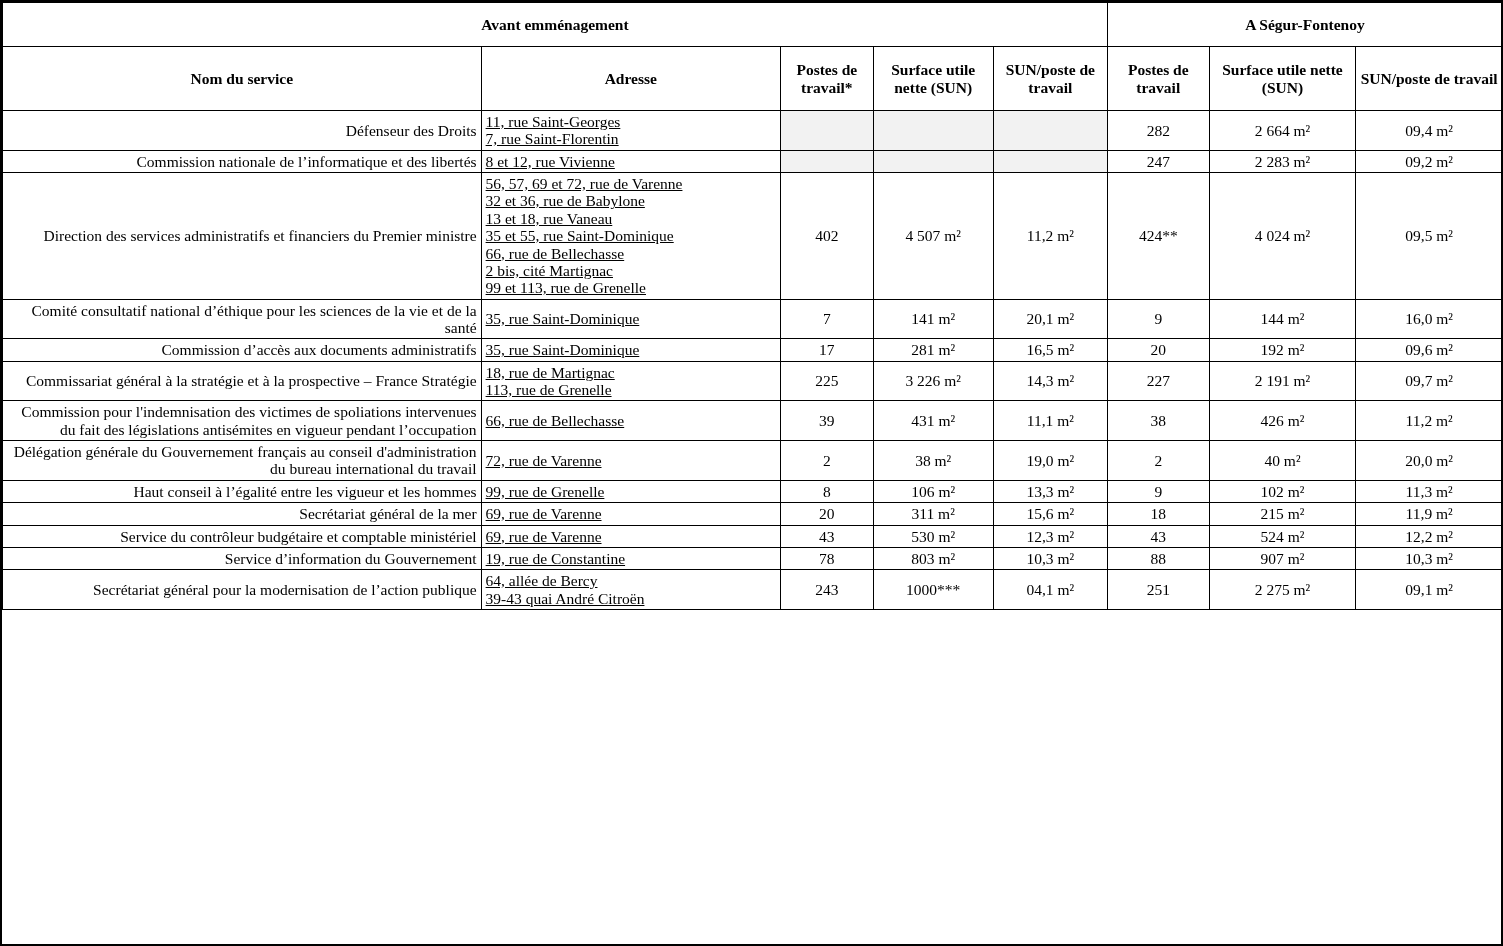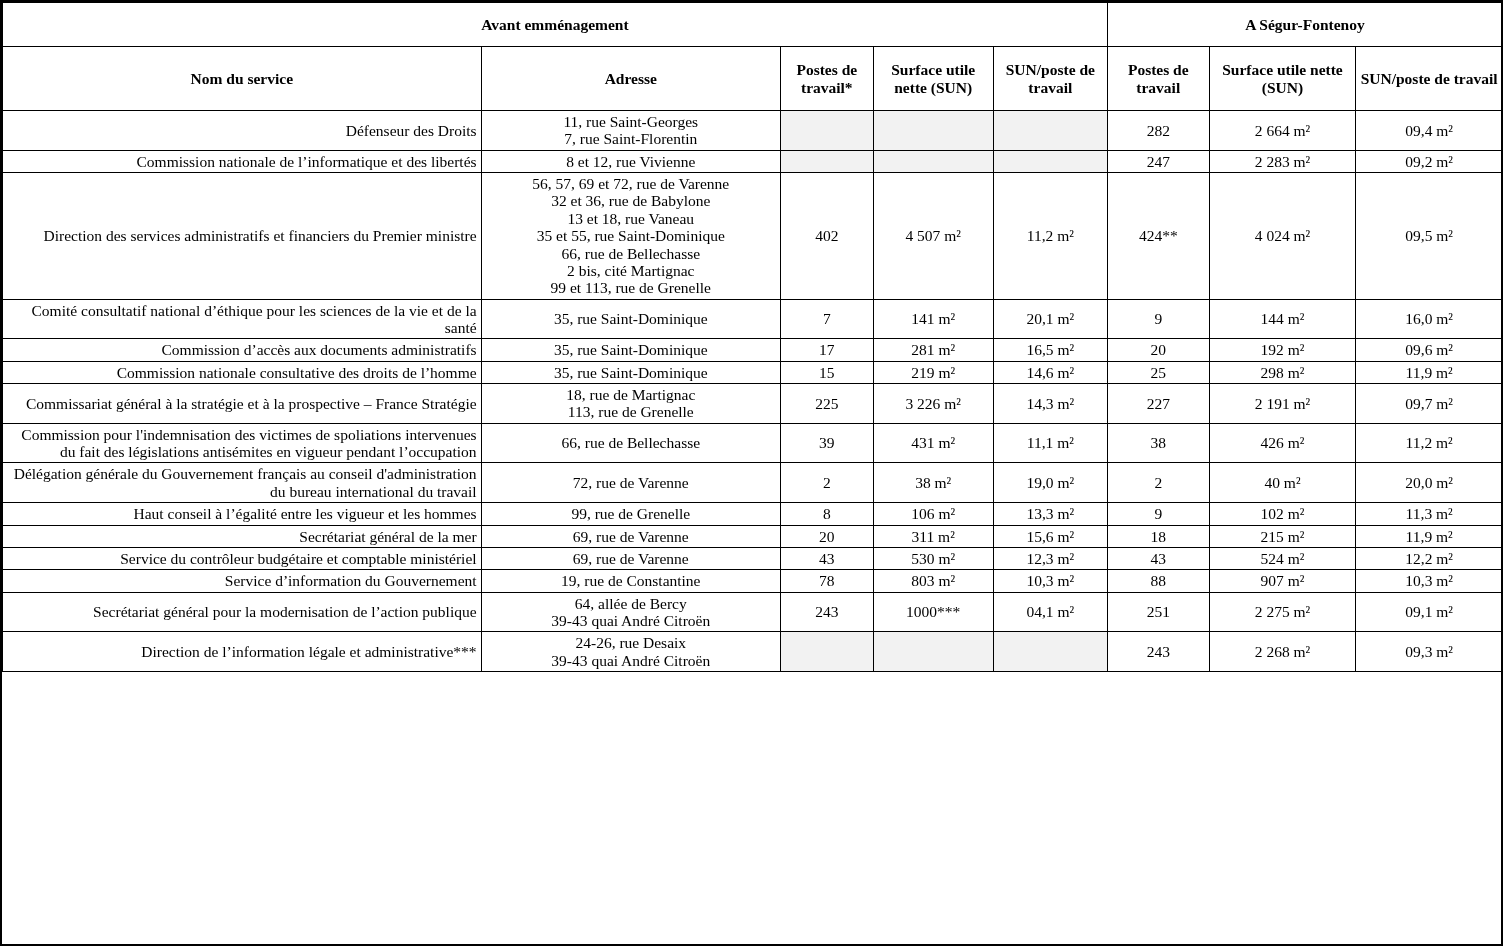--- a/index.html
+++ b/index.html
@@ -50,21 +50,21 @@
     font-weight: bold;
     font-size: 15.5px;
     height: 64px;
     padding: 4px 6px;
   }
   td.service {
     text-align: right;
     padding-left: 4px;
   }
   td.addr {
-    text-align: center;
+    text-decoration: underline;
   }
   td.num {
     text-align: center;
   }
   td.shaded {
     background: #f2f2f2;
   }
   .nowrap-cell {
     white-space: pre-line;
   }
@@ -160,30 +160,20 @@
           <td class="service">Commission d’accès aux documents administratifs</td>
           <td class="addr">35, rue Saint-Dominique</td>
           <td class="num">17</td>
           <td class="num">281 m²</td>
           <td class="num">16,5 m²</td>
           <td class="num">20</td>
           <td class="num">192 m²</td>
           <td class="num">09,6 m²</td>
         </tr>
         <tr>
-          <td class="service">Commission nationale consultative des droits de l’homme</td>
-          <td class="addr">35, rue Saint-Dominique</td>
-          <td class="num">15</td>
-          <td class="num">219 m²</td>
-          <td class="num">14,6 m²</td>
-          <td class="num">25</td>
-          <td class="num">298 m²</td>
-          <td class="num">11,9 m²</td>
-        </tr>
-        <tr>
           <td class="service">Commissariat général à la stratégie et à la prospective – France Stratégie</td>
           <td class="addr nowrap-cell">18, rue de Martignac
 113, rue de Grenelle</td>
           <td class="num">225</td>
           <td class="num">3 226 m²</td>
           <td class="num">14,3 m²</td>
           <td class="num">227</td>
           <td class="num">2 191 m²</td>
           <td class="num">09,7 m²</td>
         </tr>
@@ -251,26 +241,15 @@
           <td class="service">Secrétariat général pour la modernisation de l’action publique</td>
           <td class="addr nowrap-cell">64, allée de Bercy
 39-43 quai André Citroën</td>
           <td class="num">243</td>
           <td class="num">1000***</td>
           <td class="num">04,1 m²</td>
           <td class="num">251</td>
           <td class="num">2 275 m²</td>
           <td class="num">09,1 m²</td>
         </tr>
-        <tr>
-          <td class="service">Direction de l’information légale et administrative***</td>
-          <td class="addr nowrap-cell">24-26, rue Desaix
-39-43 quai André Citroën</td>
-          <td class="num shaded"></td>
-          <td class="num shaded"></td>
-          <td class="num shaded"></td>
-          <td class="num">243</td>
-          <td class="num">2 268 m²</td>
-          <td class="num">09,3 m²</td>
-        </tr>
       </tbody>
   </table>
 </div>
 
 </body></html>

